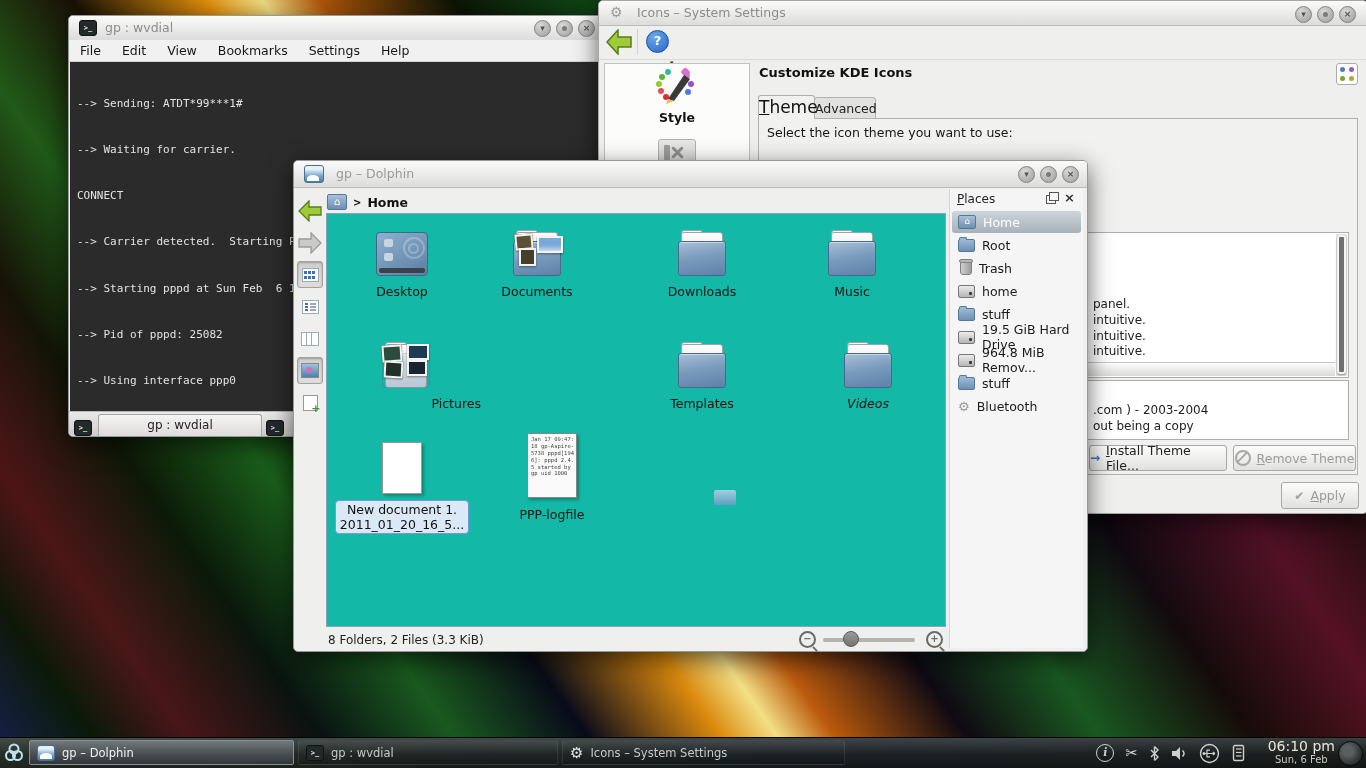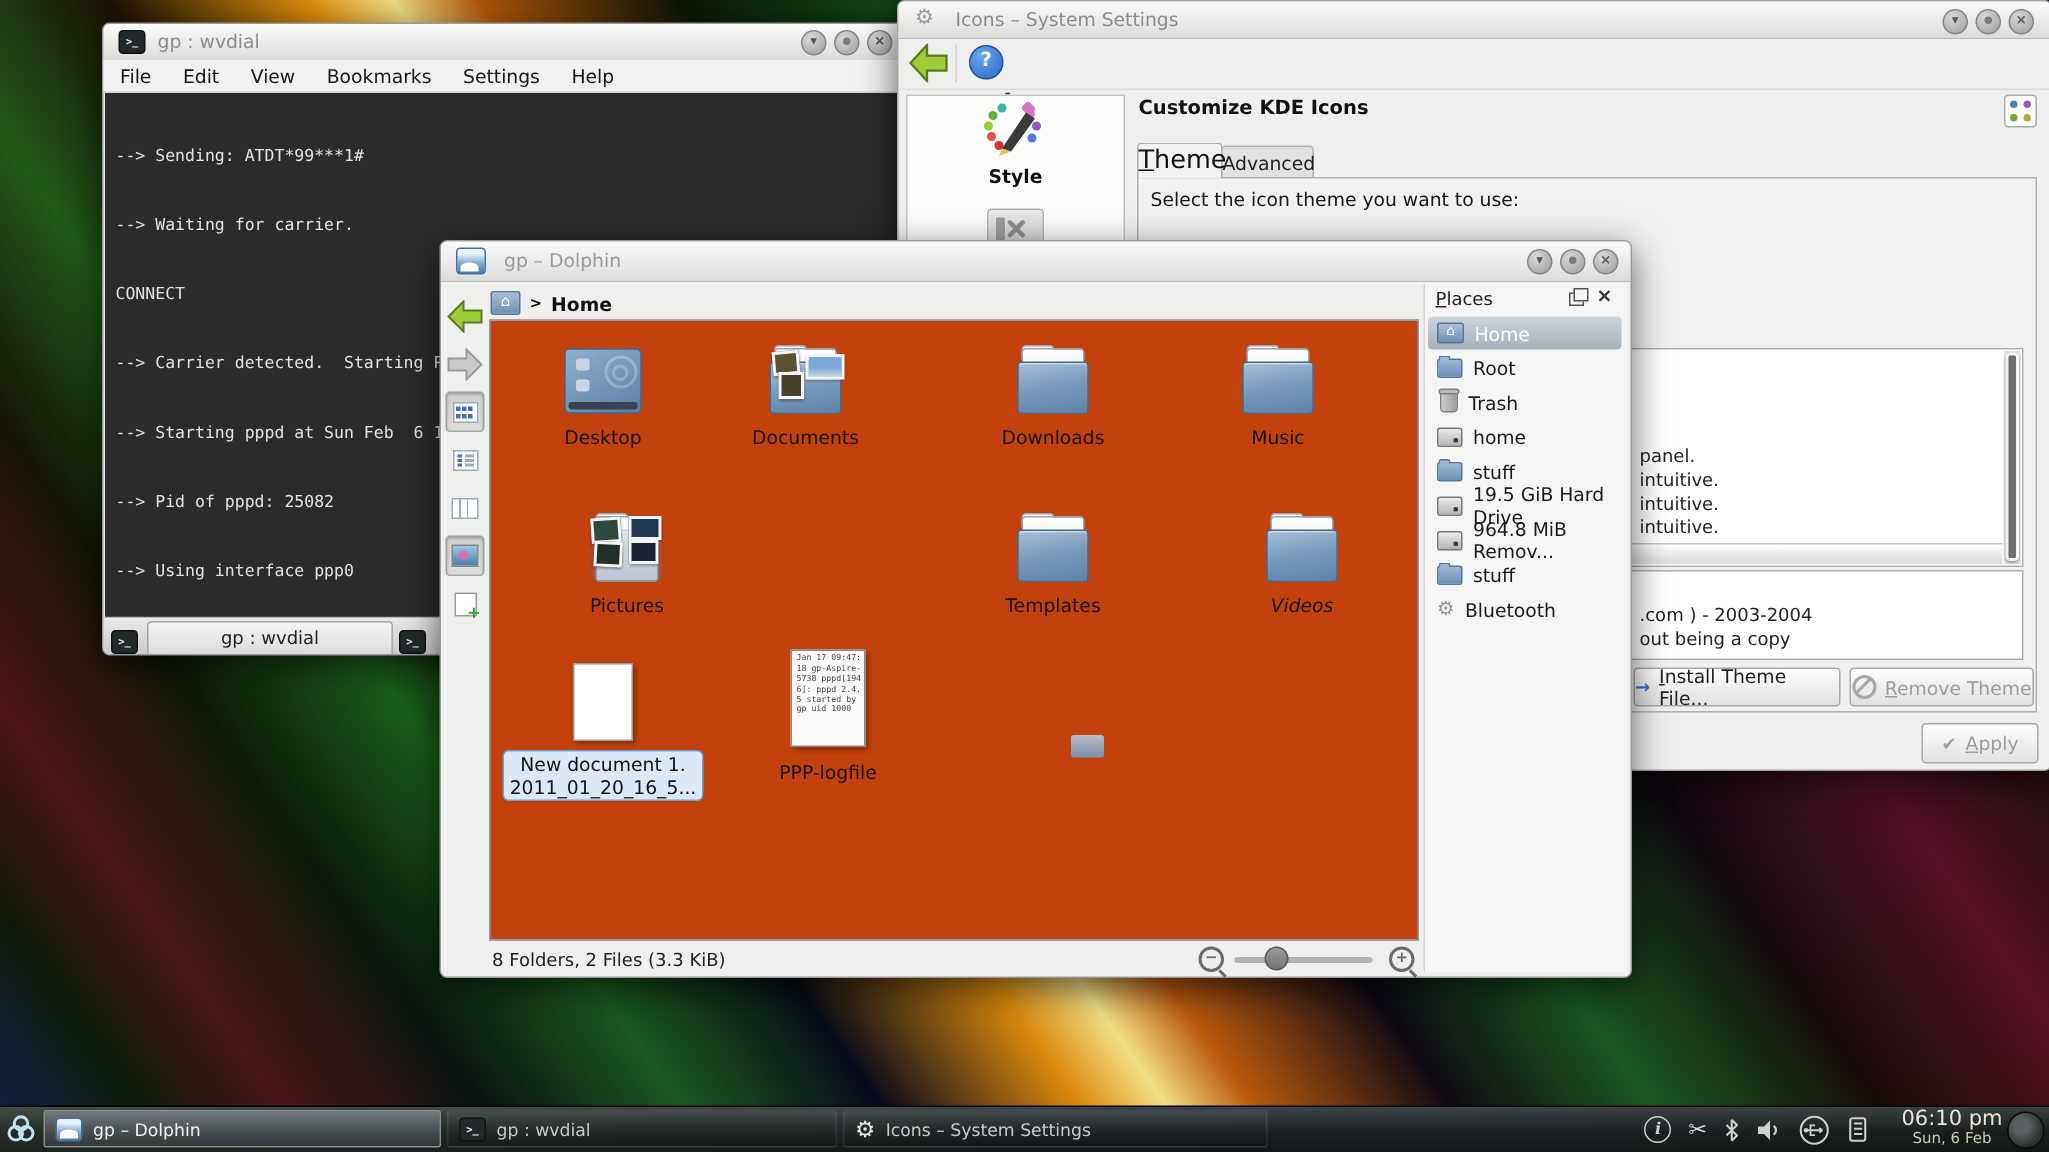--- a/index.html
+++ b/index.html
@@ -133,21 +133,21 @@
   .mini-list{position:relative;width:15px;height:12px;background:#fff;border:1px solid #9ab;}
   .mini-list i{position:absolute;left:2px;width:3px;height:2px;background:#3f6fb5;}
   .mini-list b{position:absolute;left:7px;width:6px;height:2px;background:#9aa6b2;}
   .mini-cols{width:16px;height:12px;background:#fff;border:1px solid #9ab;
         background-image:linear-gradient(90deg,transparent 4px,#9ab 4px,#9ab 5px,transparent 5px,transparent 9px,#9ab 9px,#9ab 10px,transparent 10px);}
   .mini-prev{position:relative;width:16px;height:13px;border:1px solid #888;
         background:linear-gradient(#9cc4e4,#4d7fae);}
   .mini-prev i{position:absolute;left:4px;top:3px;width:6px;height:6px;border-radius:50%;background:#d86fb0;}
   .mini-add{position:relative;width:13px;height:14px;background:#fff;border:1px solid #999;}
   .mini-add i{position:absolute;right:-4px;bottom:-4px;color:#2f9e2f;font-weight:bold;font-size:11px;line-height:10px;}
-  #dw .view{position:absolute;left:32px;top:52px;width:618px;height:412px;background:#c2410c;border:1px solid #88a2bc;overflow:hidden;}
+  #dw .view{position:absolute;left:32px;top:52px;width:618px;height:412px;background:#14b8a6;border:1px solid #88a2bc;overflow:hidden;}
   #dw .cell{position:absolute;width:150px;text-align:center;}
   #dw .cell .iconbox{height:52px;display:flex;align-items:flex-end;justify-content:center;}
   #dw .cell .lbl{font-size:12.5px;color:#141414;margin-top:8px;}
   
   .folder{position:relative;width:48px;height:44px;}
   .folder .back{position:absolute;left:3px;right:3px;top:0;height:42px;
         background:linear-gradient(#fdfdfd,#d8dde2);border:1px solid #9aa4ad;border-radius:3px;}
   .folder .ftab{position:absolute;left:3px;top:-2px;width:20px;height:6px;background:#f6f8fa;
         border:1px solid #9aa4ad;border-radius:3px 3px 0 0;}
   .folder .front{position:absolute;left:0;right:0;bottom:0;height:33px;
@@ -467,21 +467,21 @@
         <div class="iconbox">
             <div class="folder">
           <span class="ftab"></span>
               <span class="back"></span>
               <span class="front"></span>
         </div>
           </div>
         <div class="lbl">Music</div>
       </div>
 
-      <div class="cell" style="left:16px;top:122px;">
+      <div class="cell" style="left:4px;top:122px;text-align:right;">
         <div class="iconbox">
             <div class="folder">
           <span class="ftab"></span>
               <span class="back"></span>
           <span class="thumb" style="left:0px;top:1px;width:16px;height:13px;background:#2c4a3e;transform:rotate(-4deg);"></span>
           <span class="thumb" style="right:1px;top:0px;width:18px;height:12px;background:#1d3a52;"></span>
           <span class="thumb" style="left:2px;top:17px;width:15px;height:13px;background:#23302a;transform:rotate(3deg);"></span>
           <span class="thumb" style="right:3px;top:16px;width:16px;height:12px;background:#1a2430;"></span>
           <span class="front" style="opacity:.25;"></span>
         </div>

